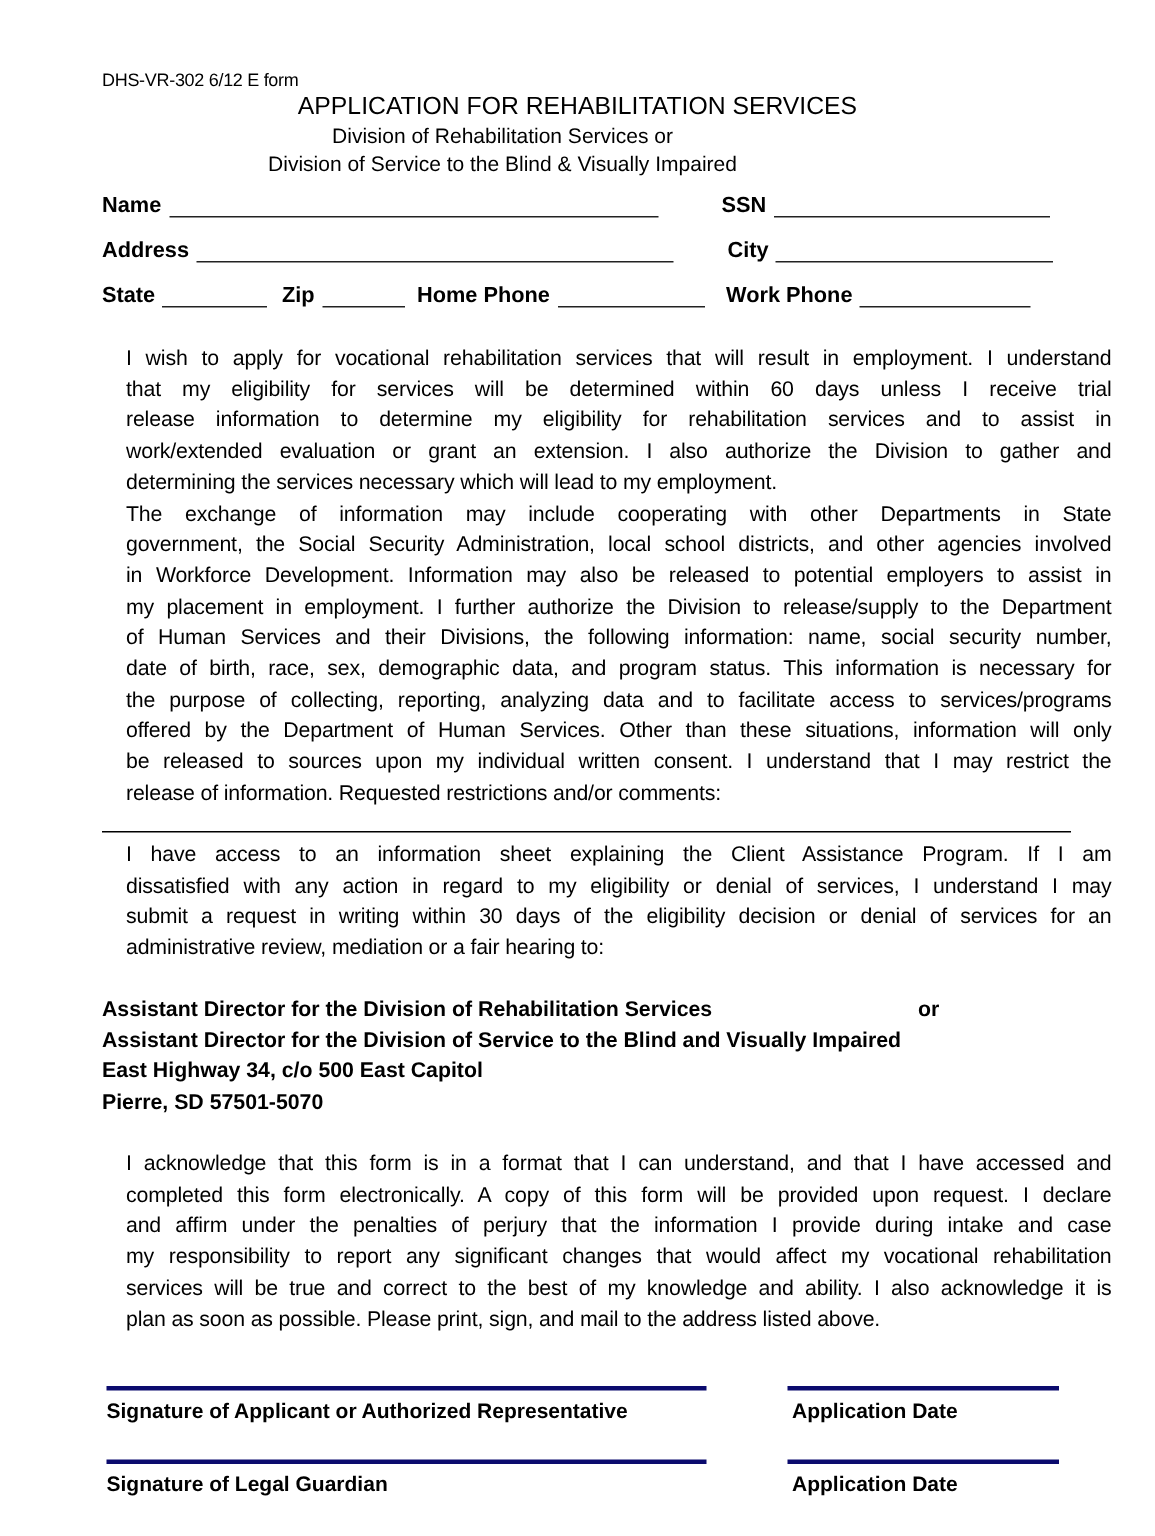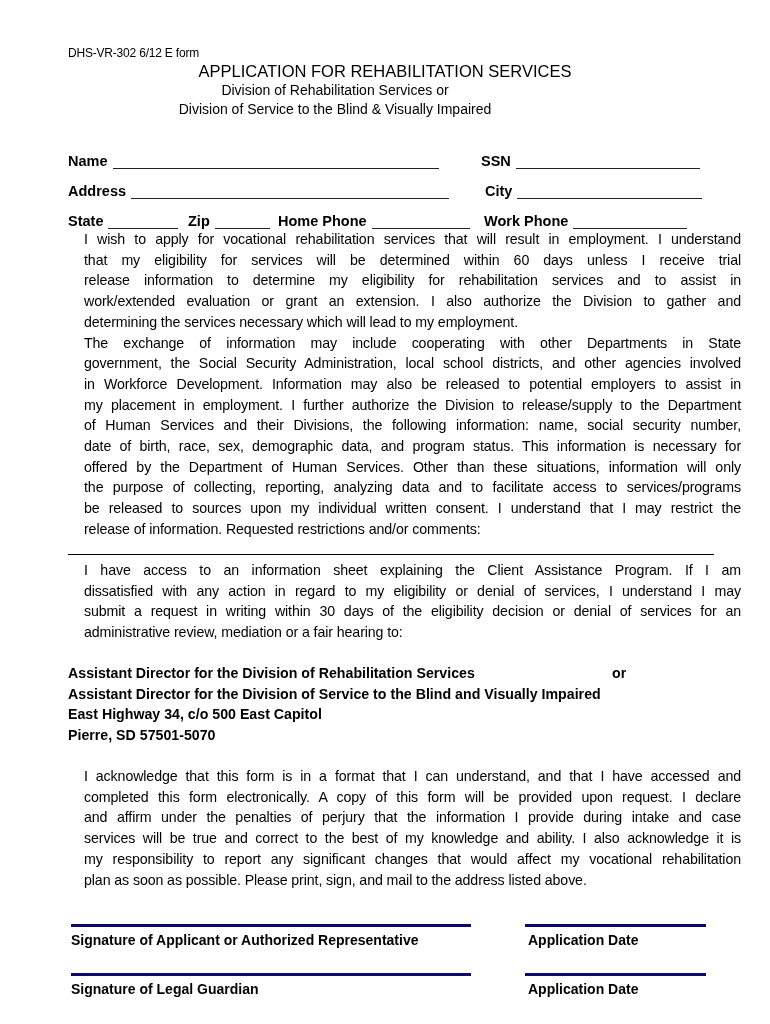--- a/index.html
+++ b/index.html
@@ -7,21 +7,21 @@
            font-family: "Liberation Sans", sans-serif; color: #000; }
     .abs { position: absolute; }
     .form-code { left: 68px; top: 46px; font-size: 12px; letter-spacing: -0.2px; }
     .title { left: 0; width: 770px; top: 62px; text-align: center; font-size: 16.5px; }
     .subtitle { left: 0; width: 670px; text-align: center; font-size: 14px; }
     .sub1 { top: 82px; }
     .sub2 { top: 101px; }
 
     .field-row { position: absolute; left: 68px; height: 20px; font-weight: bold; font-size: 14.5px; }
     .field { position: absolute; top: 0; display: flex; align-items: flex-end; }
-    .field .lbl { white-space: nowrap; margin-top: 24px; }
+    .field .lbl { white-space: nowrap; }
     .field .blank { display: inline-block; border-bottom: 1.3px solid #222; height: 14px; margin-left: 5px; }
 
     .para { position: absolute; left: 84px; width: 657px; font-size: 14.2px; line-height: 20.7px;
             text-align: justify; letter-spacing: -0.1px; }
     .para .line { display: block; text-align: justify; text-align-last: justify; white-space: nowrap; }
     .para .line.last { text-align-last: left; }
 
     .divider { position: absolute; left: 68px; width: 646px; top: 554px; border-top: 1.4px solid #000; }
 
     .address { position: absolute; left: 68px; font-weight: bold; font-size: 14.2px; line-height: 20.7px; }
@@ -85,22 +85,22 @@
   <span class="line">that my eligibility for services will be determined within 60 days unless I receive trial</span>
   <span class="line">release information to determine my eligibility for rehabilitation services and to assist in</span>
   <span class="line">work/extended evaluation or grant an extension.  I also authorize the Division to gather and</span>
   <span class="line last">determining the services necessary which will lead to my employment.</span>
   <span class="line">The exchange of information may include cooperating with other Departments in State</span>
   <span class="line">government, the Social Security Administration, local school districts, and other agencies involved</span>
   <span class="line">in Workforce Development.  Information may also be released to potential employers to assist in</span>
   <span class="line">my placement in employment.  I further authorize the Division to release/supply to the Department</span>
   <span class="line">of Human Services and their Divisions, the following information: name, social security number,</span>
   <span class="line">date of birth, race, sex, demographic data, and program status.  This information is necessary for</span>
+  <span class="line">the purpose of collecting, reporting, analyzing data and to facilitate access to services/programs</span>
   <span class="line">offered by the Department of Human Services.  Other than these situations, information will only</span>
-  <span class="line">the purpose of collecting, reporting, analyzing data and to facilitate access to services/programs</span>
   <span class="line">be released to sources upon my individual written consent.  I understand that I may restrict the</span>
   <span class="line last">release of information.  Requested restrictions and/or comments:</span>
 </div>
 
 <div class="divider"></div>
 
 <div class="para" style="top:560px;">
   <span class="line">I have access to an information sheet explaining the Client Assistance Program.  If I am</span>
   <span class="line">dissatisfied with any action in regard to my eligibility or denial of services, I understand I may</span>
   <span class="line">submit a request in writing within 30 days of the eligibility decision or denial of services for an</span>
@@ -114,22 +114,22 @@
   </span>
   <span class="line">Assistant Director for the Division of Service to the Blind and Visually Impaired</span>
   <span class="line">East Highway 34, c/o 500 East Capitol</span>
   <span class="line">Pierre, SD  57501-5070</span>
 </div>
 
 <div class="para" style="top:766px;">
   <span class="line">I acknowledge that this form is in a format that I can understand, and that I have accessed and</span>
   <span class="line">completed this form electronically.  A copy of this form will be provided upon request.  I declare</span>
   <span class="line">and affirm under the penalties of perjury that the information I provide during intake and case</span>
+  <span class="line">my responsibility to report any significant changes that would affect my vocational rehabilitation</span>
   <span class="line">services will be true and correct to the best of my knowledge and ability.  I also acknowledge it is</span>
-  <span class="line">my responsibility to report any significant changes that would affect my vocational rehabilitation</span>
   <span class="line last">plan as soon as possible.  Please print, sign, and mail to the address listed above.</span>
 </div>
 
 <div class="sigline" style="left:71px; top:924px; width:400px;"></div>
 <div class="sigline" style="left:525px; top:924px; width:181px;"></div>
 <div class="siglabel" style="left:71px; top:932px;">Signature of Applicant or Authorized Representative</div>
 <div class="siglabel" style="left:528px; top:932px;">Application Date</div>
 
 <div class="sigline" style="left:71px; top:973px; width:400px;"></div>
 <div class="sigline" style="left:525px; top:973px; width:181px;"></div>

